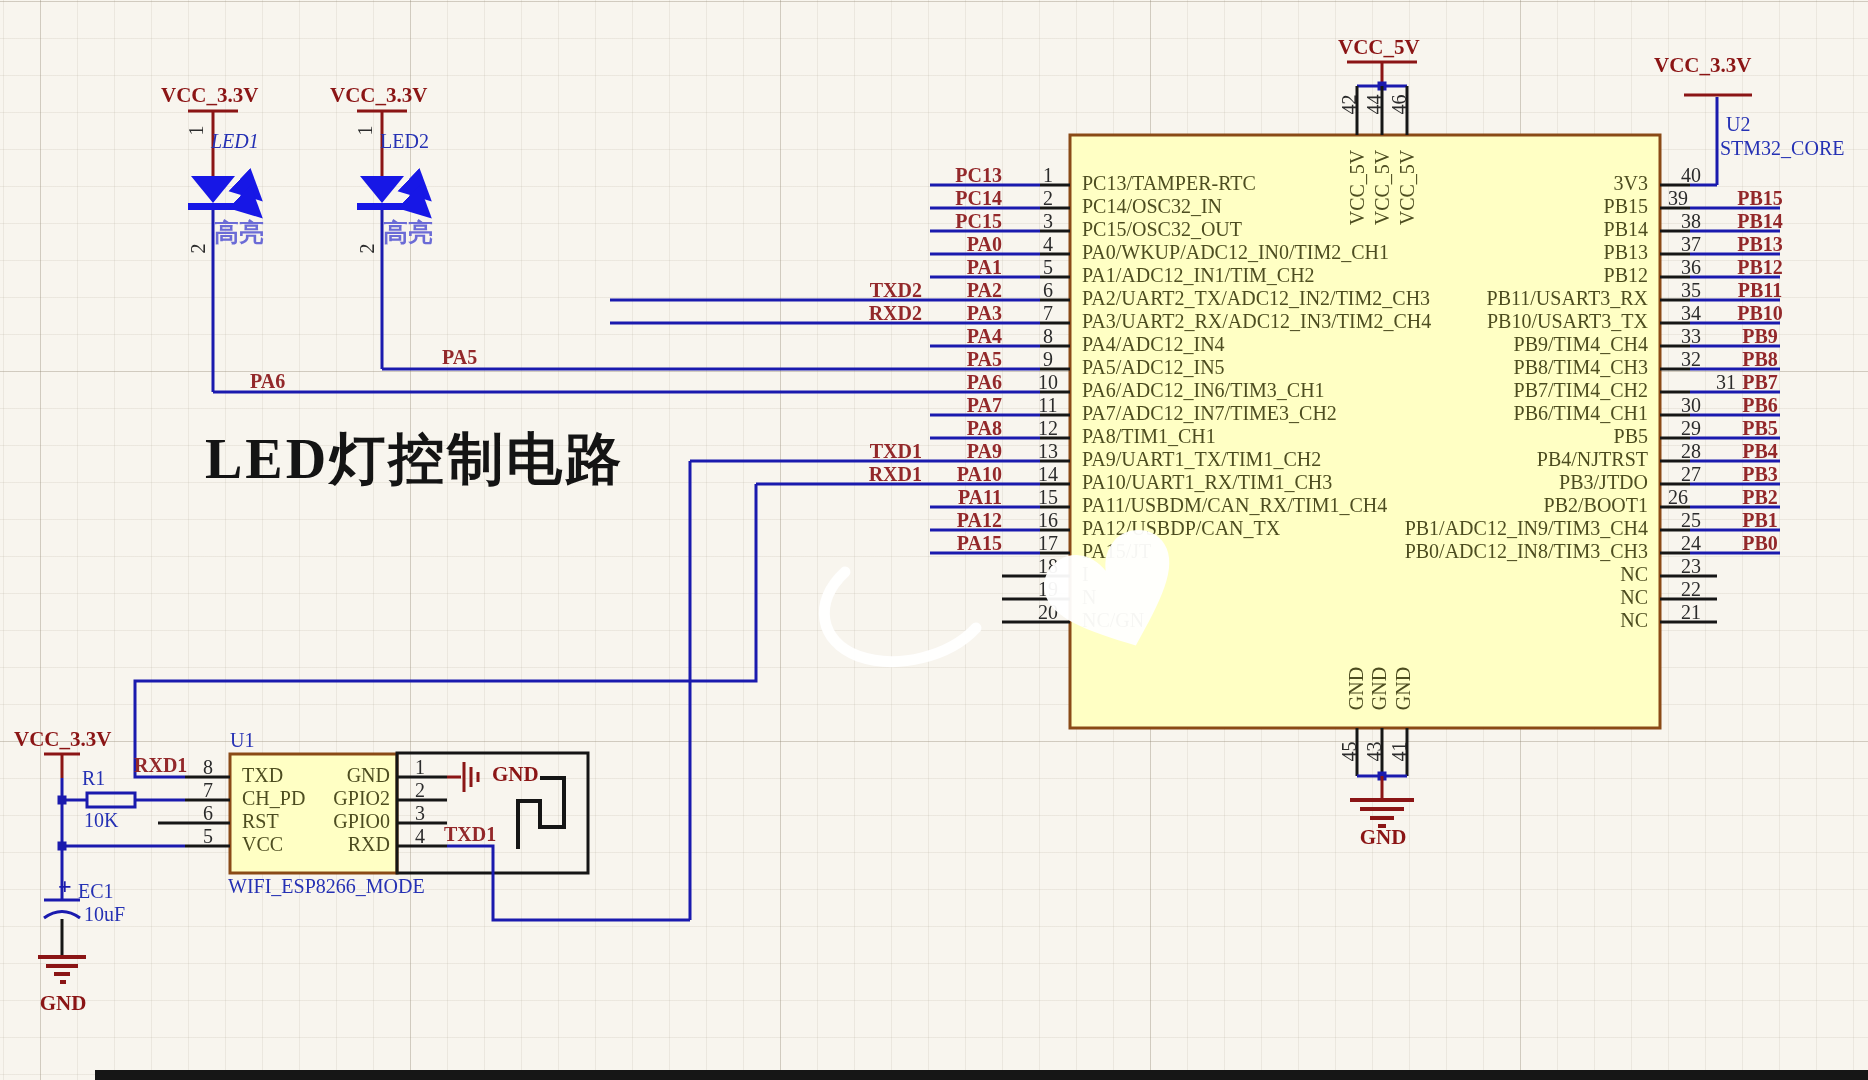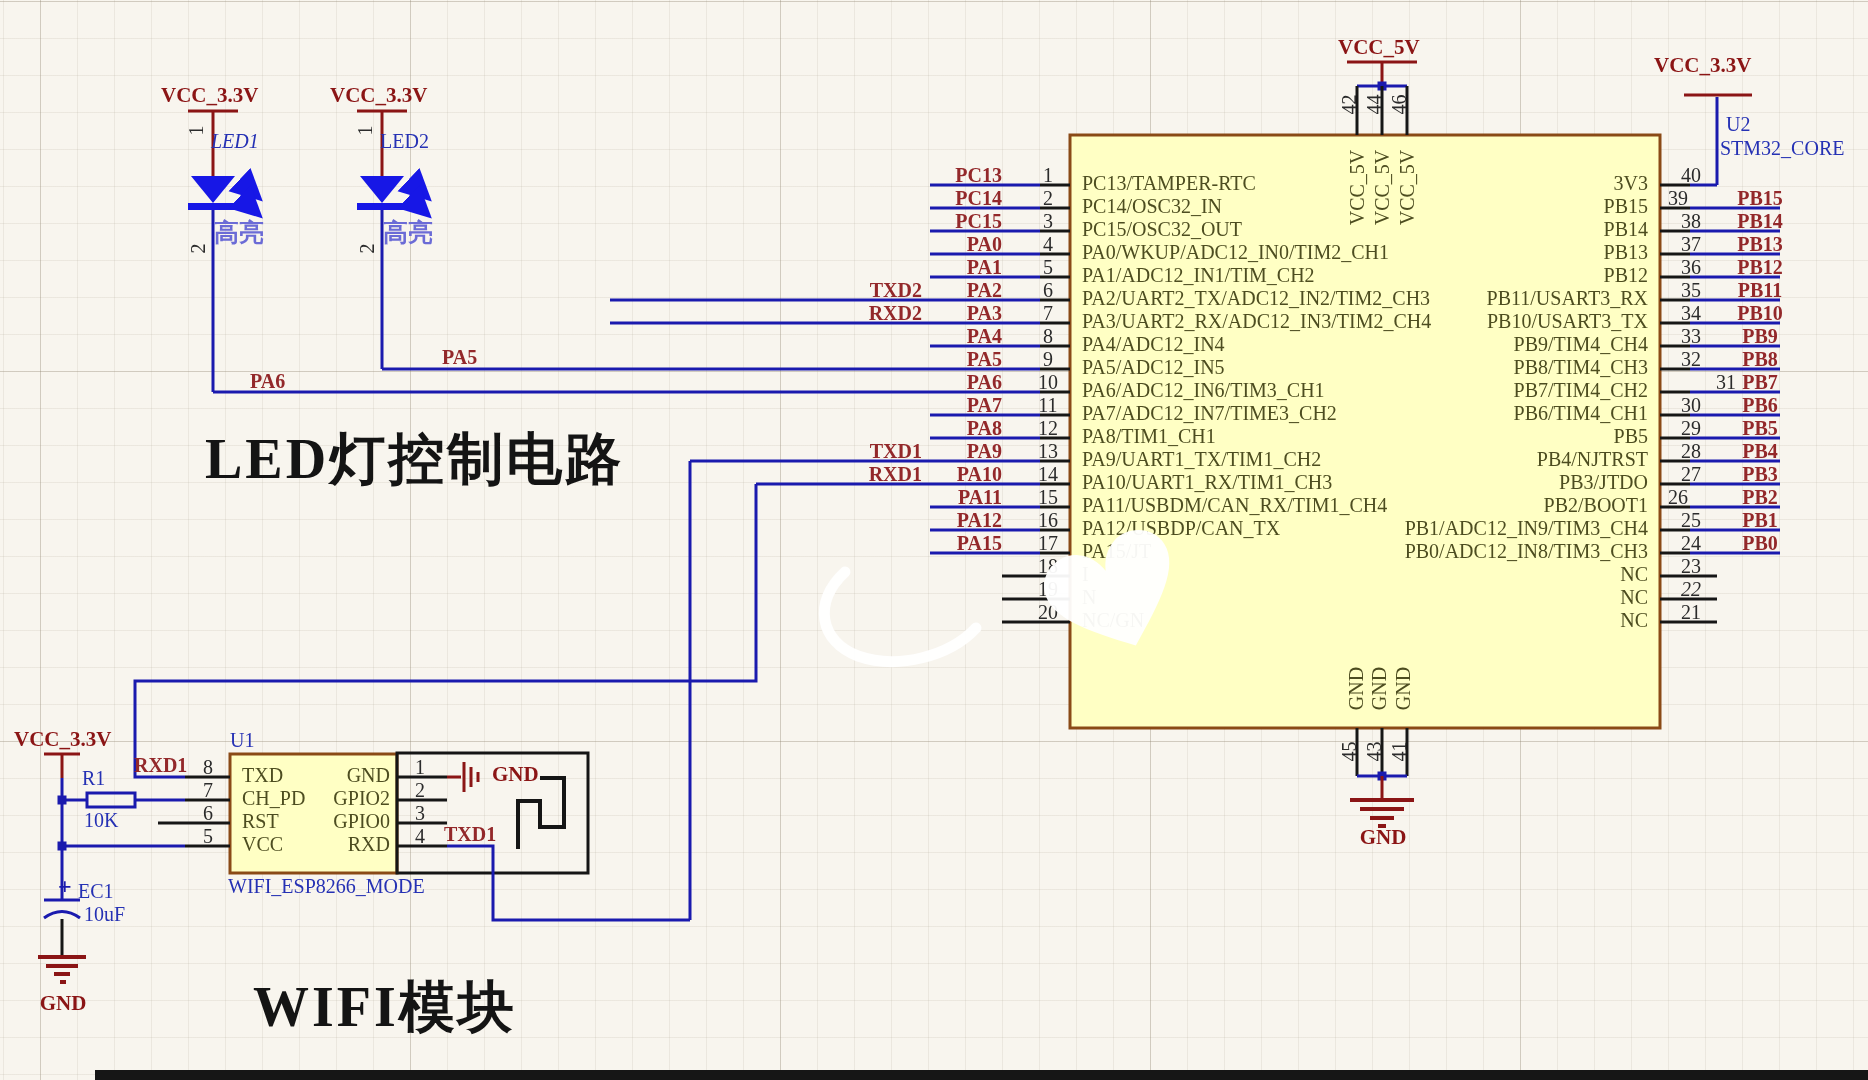--- a/index.html
+++ b/index.html
@@ -197,21 +197,20 @@
       <line x1="1660" y1="553" x2="1690" y2="553" class="k"></line>
       <line x1="1690" y1="553" x2="1780" y2="553" class="w"></line>
       <line x1="1660" y1="576" x2="1717" y2="576" class="k"></line>
       <line x1="1660" y1="599" x2="1717" y2="599" class="k"></line>
       <line x1="1660" y1="622" x2="1717" y2="622" class="k"></line>
     </svg>
 
   <div id="labels">
 
     <div class="lb title" style="left:205px;top:430px">LED灯控制电路</div>
-    <div class="lb title" style="left:253px;top:978px">WIFI模块</div>
 
     <div class="lb des" style="left:1726px;top:114px">U2</div>
     <div class="lb des" style="left:1720px;top:138px">STM32_CORE</div>
     <div class="lb pwr" style="left:1654px;top:54px">VCC_3.3V</div>
     <div class="lb pwr" style="left:1338px;top:36px">VCC_5V</div>
     <div class="lb pwr" style="left:1352px;top:826px;width:62px;text-align:center">GND</div>
 
     <div class="lb pwr" style="left:14px;top:728px">VCC_3.3V</div>
     <div class="lb des" style="left:230px;top:730px">U1</div>
     <div class="lb des" style="left:228px;top:876px">WIFI_ESP8266_MODE</div>
@@ -371,21 +370,21 @@
       <div class="lb num" style="left: 1668px; top: 487px; width: 46px; text-align: left;">26</div>
       <div class="lb pname" style="left: 1280px; top: 495px; width: 368px; text-align: right;">PB2/BOOT1</div>
       <div class="lb net" style="left: 1714px; top: 510px; width: 92px; text-align: center;">PB1</div>
       <div class="lb num" style="left: 1668px; top: 510px; width: 46px; text-align: center;">25</div>
       <div class="lb pname" style="left: 1280px; top: 518px; width: 368px; text-align: right;">PB1/ADC12_IN9/TIM3_CH4</div>
       <div class="lb net" style="left: 1714px; top: 533px; width: 92px; text-align: center;">PB0</div>
       <div class="lb num" style="left: 1668px; top: 533px; width: 46px; text-align: center;">24</div>
       <div class="lb pname" style="left: 1280px; top: 541px; width: 368px; text-align: right;">PB0/ADC12_IN8/TIM3_CH3</div>
       <div class="lb num" style="left: 1668px; top: 556px; width: 46px; text-align: center;">23</div>
       <div class="lb pname" style="left: 1280px; top: 564px; width: 368px; text-align: right;">NC</div>
-      <div class="lb num" style="left: 1668px; top: 579px; width: 46px; text-align: center; font-style: italic;">22</div>
+      <div class="lb num" style="left: 1668px; top: 579px; width: 46px; text-align: center;">22</div>
       <div class="lb pname" style="left: 1280px; top: 587px; width: 368px; text-align: right;">NC</div>
       <div class="lb num" style="left: 1668px; top: 602px; width: 46px; text-align: center;">21</div>
       <div class="lb pname" style="left: 1280px; top: 610px; width: 368px; text-align: right;">NC</div>
     </div>
 
   <svg id="wmsvg" width="1868" height="1080">
     <path d="M845,572 C812,602 820,642 858,656 C898,670 950,656 976,628" stroke="#fff" stroke-width="11" fill="none" stroke-linecap="round" opacity="0.93"></path>
     <path d="M50,92 C24,68 4,48 7,28 C9,12 26,4 37,11 C44,15 48,22 50,30 C52,22 56,15 63,11 C74,4 91,12 93,28 C96,48 76,68 50,92 Z" transform="translate(1040,530) rotate(-22,75,64) scale(1.5,1.3)" fill="#ffffff" opacity="0.95"></path>
   </svg>
 

